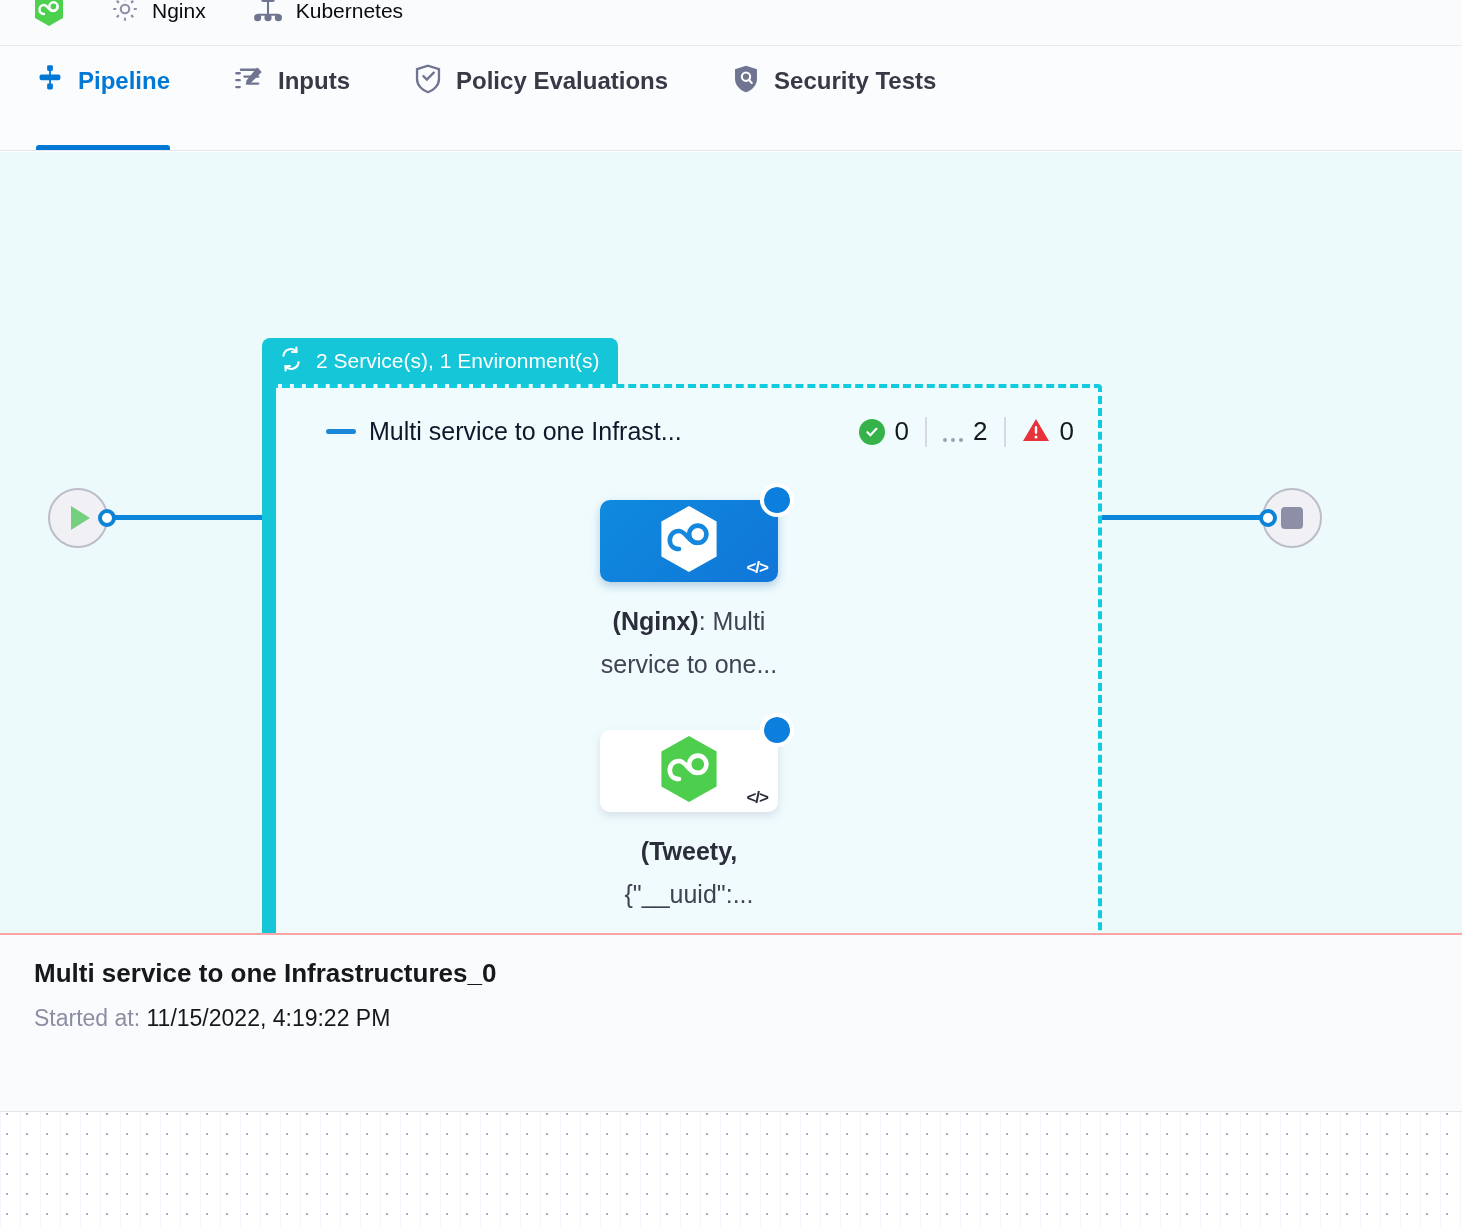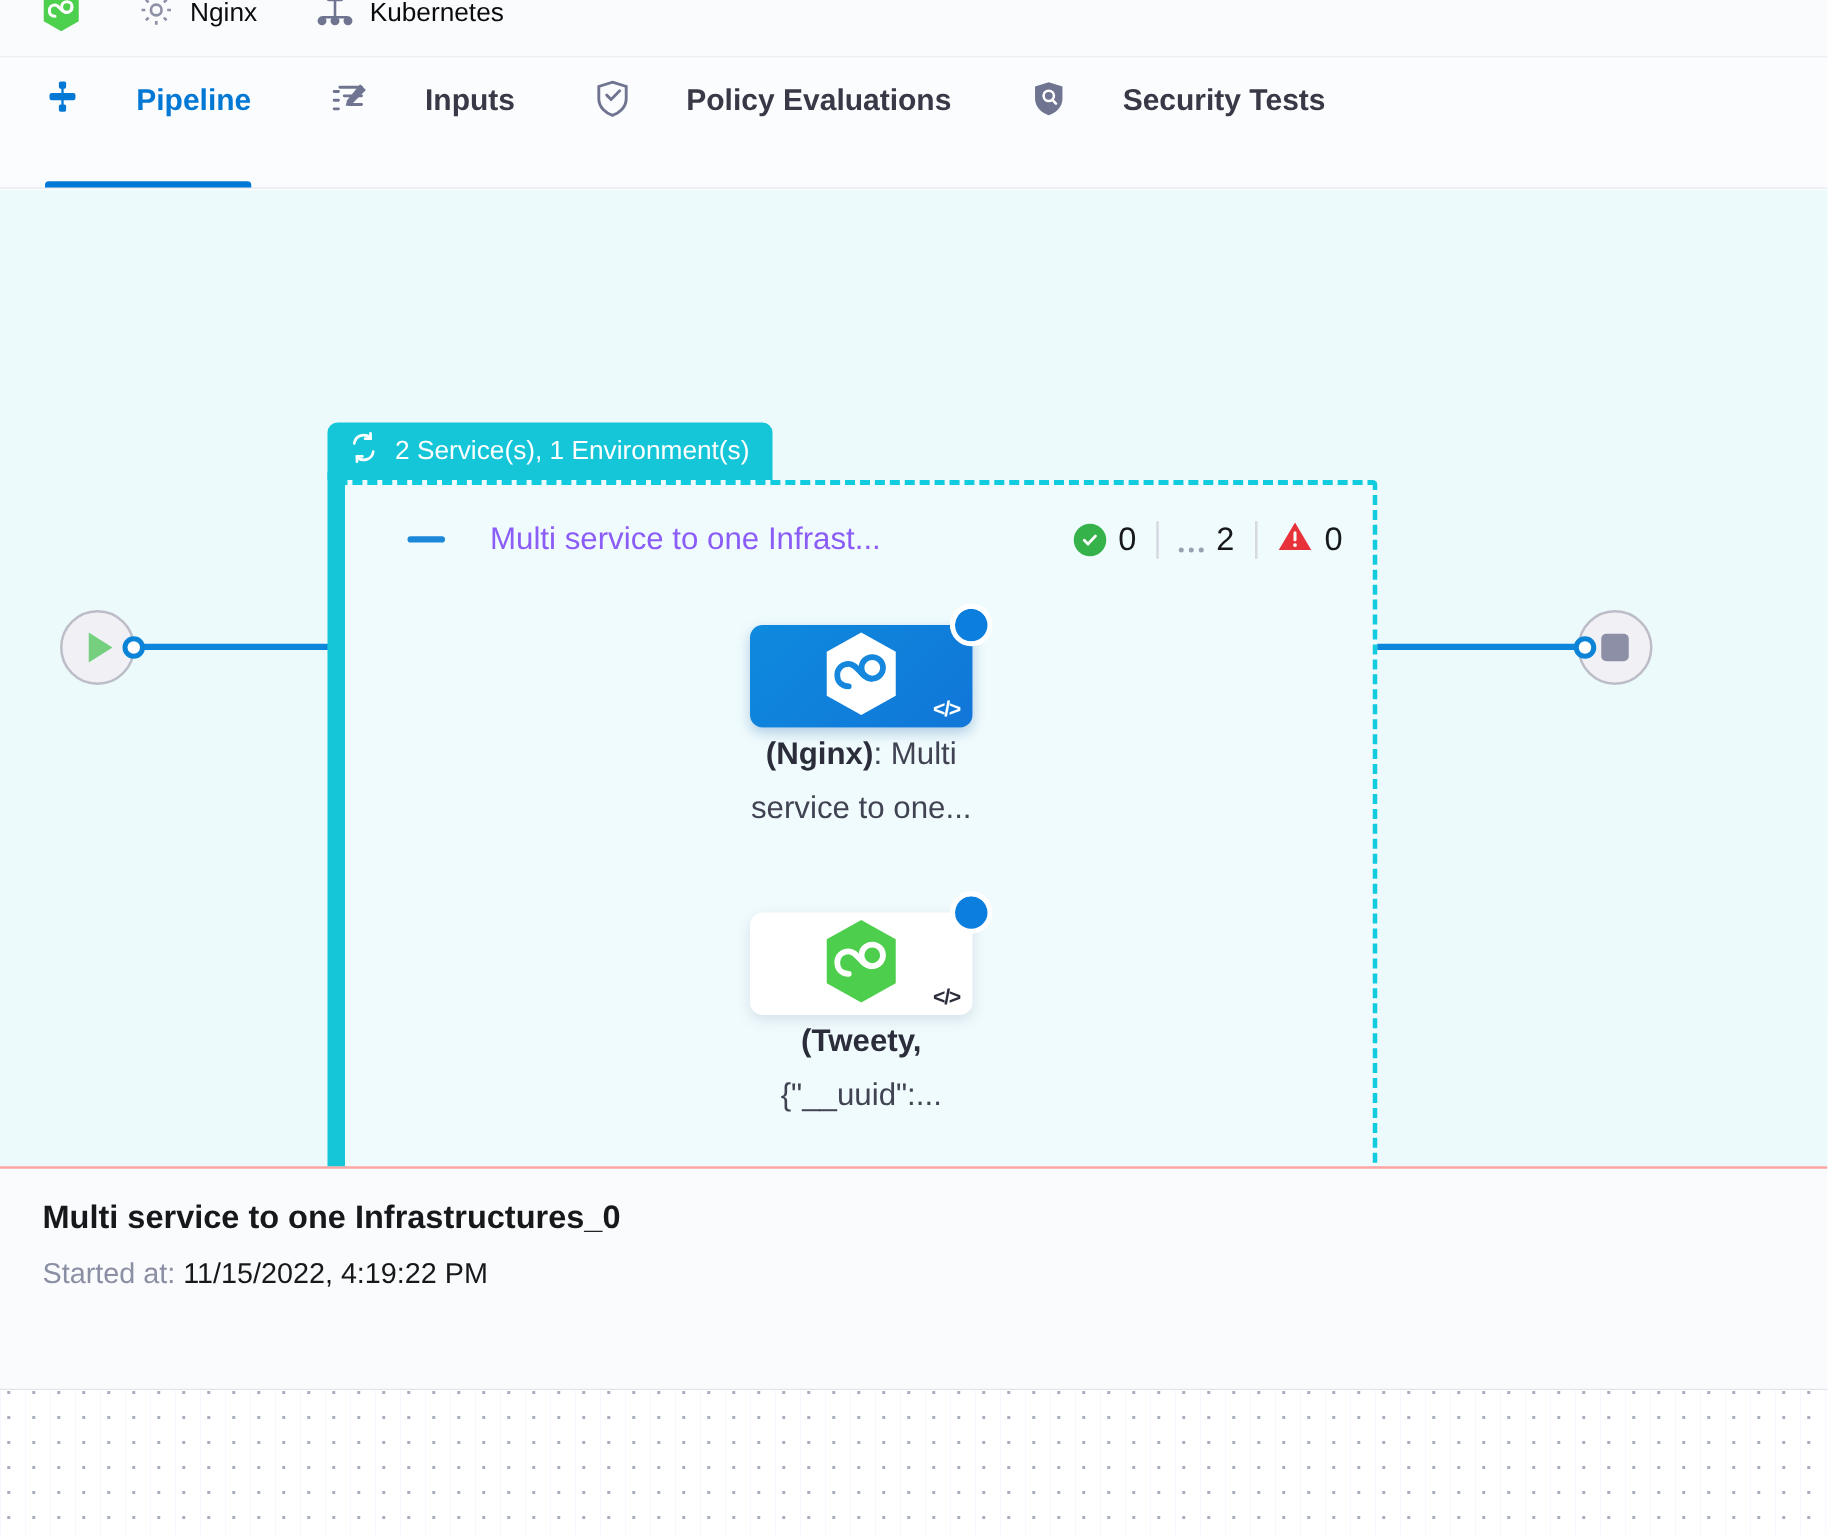--- a/index.html
+++ b/index.html
@@ -34,21 +34,21 @@
     border-bottom: 1px solid #e3e5ed;
     display: flex; align-items: flex-end;
     padding-left: 36px;
   }
   .tab {
     display: flex; align-items: center; gap: 14px;
     height: 100%; padding: 0 26px 0 0; margin-right: 38px;
     position: relative; cursor: pointer;
     padding-bottom: 34px;
   }
-  .tab .tab-label { font-size: 24px; font-weight: 700; color: #383946; white-space: nowrap; margin-left: 31px; }
+  .tab .tab-label { font-size: 24px; font-weight: 700; color: #383946; white-space: nowrap; }
   .tab.active .tab-label { color: #0278d5; }
   .tab.active::after {
     content: ""; position: absolute; left: 0; right: 26px; bottom: 0;
     height: 5px; background: #0278d5; border-radius: 3px 3px 0 0;
   }
 
   
   .canvas {
     position: absolute; top: 152px; left: 0; width: 1462px; height: 781px;
     background: #ecfafc;
@@ -104,21 +104,21 @@
     border: 4px dashed #11cbde;
     border-radius: 4px;
     background: #f0fbfd;
   }
   .group-title-row {
     position: absolute; left: 8px; top: 78px; width: 832px;
     display: flex; align-items: center; padding: 0 28px 0 56px;
   }
   .collapse-dash { width: 30px; height: 5px; background: #1b87d9; border-radius: 3px; }
   .group-title {
-    margin-left: 36px; font-size: 25px; color: #8b5cf6; font-weight: 400;
+    margin-left: 13px; font-size: 25px; color: #0f172a; font-weight: 400;
     white-space: nowrap;
   }
   .counters { margin-left: auto; display: flex; align-items: center; gap: 0; }
   .counter { display: flex; align-items: center; gap: 10px; padding: 0 16px; }
   .counter:first-child { padding-left: 0; }
   .counter:last-child { padding-right: 0; }
   .counter .num { font-size: 26px; color: #17181c; }
   .ctr-div { width: 2px; height: 30px; background: #d6d8e2; }
   .dot-green {
     width: 26px; height: 26px; border-radius: 50%; background: #35b34a;
@@ -155,20 +155,21 @@
   }
   .status-ring::after {
     content: ""; position: absolute; inset: -4px;
     border-radius: 50%;
     border: 4px solid #ffffff;
     border-right-color: transparent; border-bottom-color: transparent;
     transform: rotate(35deg);
   }
   .node-label {
     width: 230px; margin-left: -26px; text-align: center;
+    margin-top: 18px;
     font-size: 25px; line-height: 43px; color: #414353;
   }
   .node-label b { font-weight: 700; color: #2b2d3b; }
 
   
   .detail {
     position: absolute; top: 933px; left: 0; width: 1462px; height: 179px;
     background: #fafbfd; border-top: 2px solid #fca5a5;
     border-bottom: 1px solid #e3e5ed;
   }

